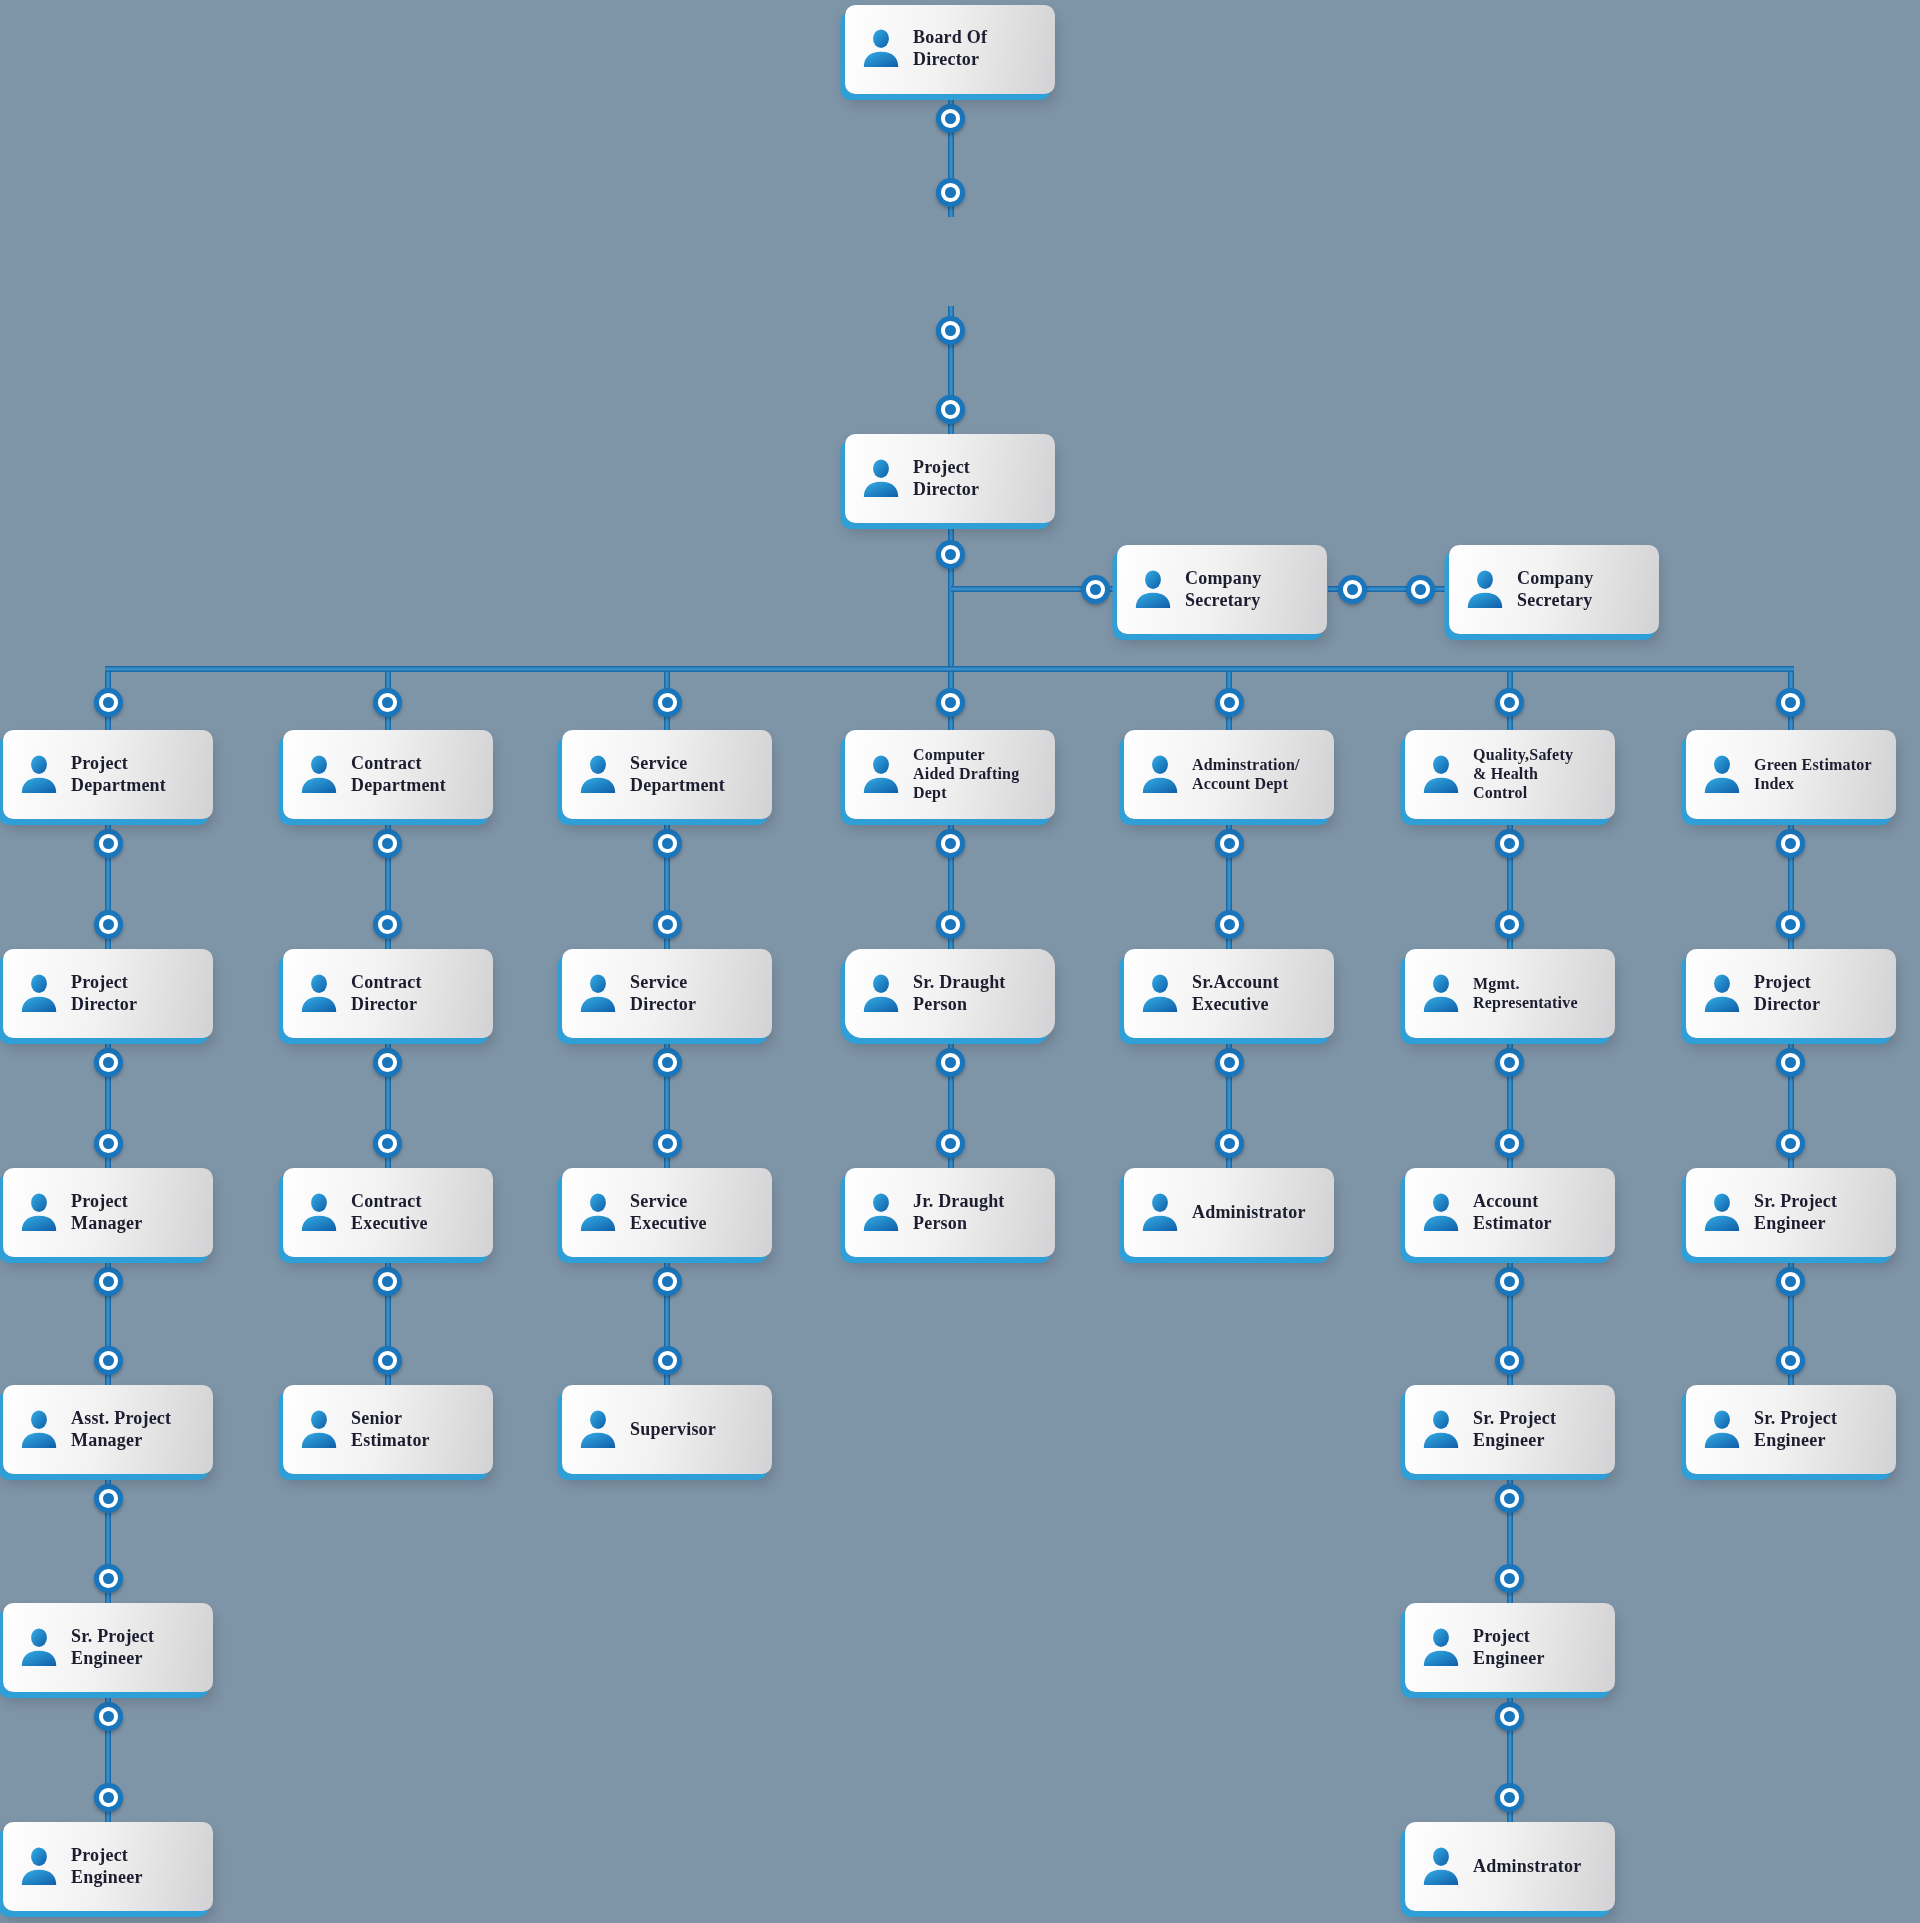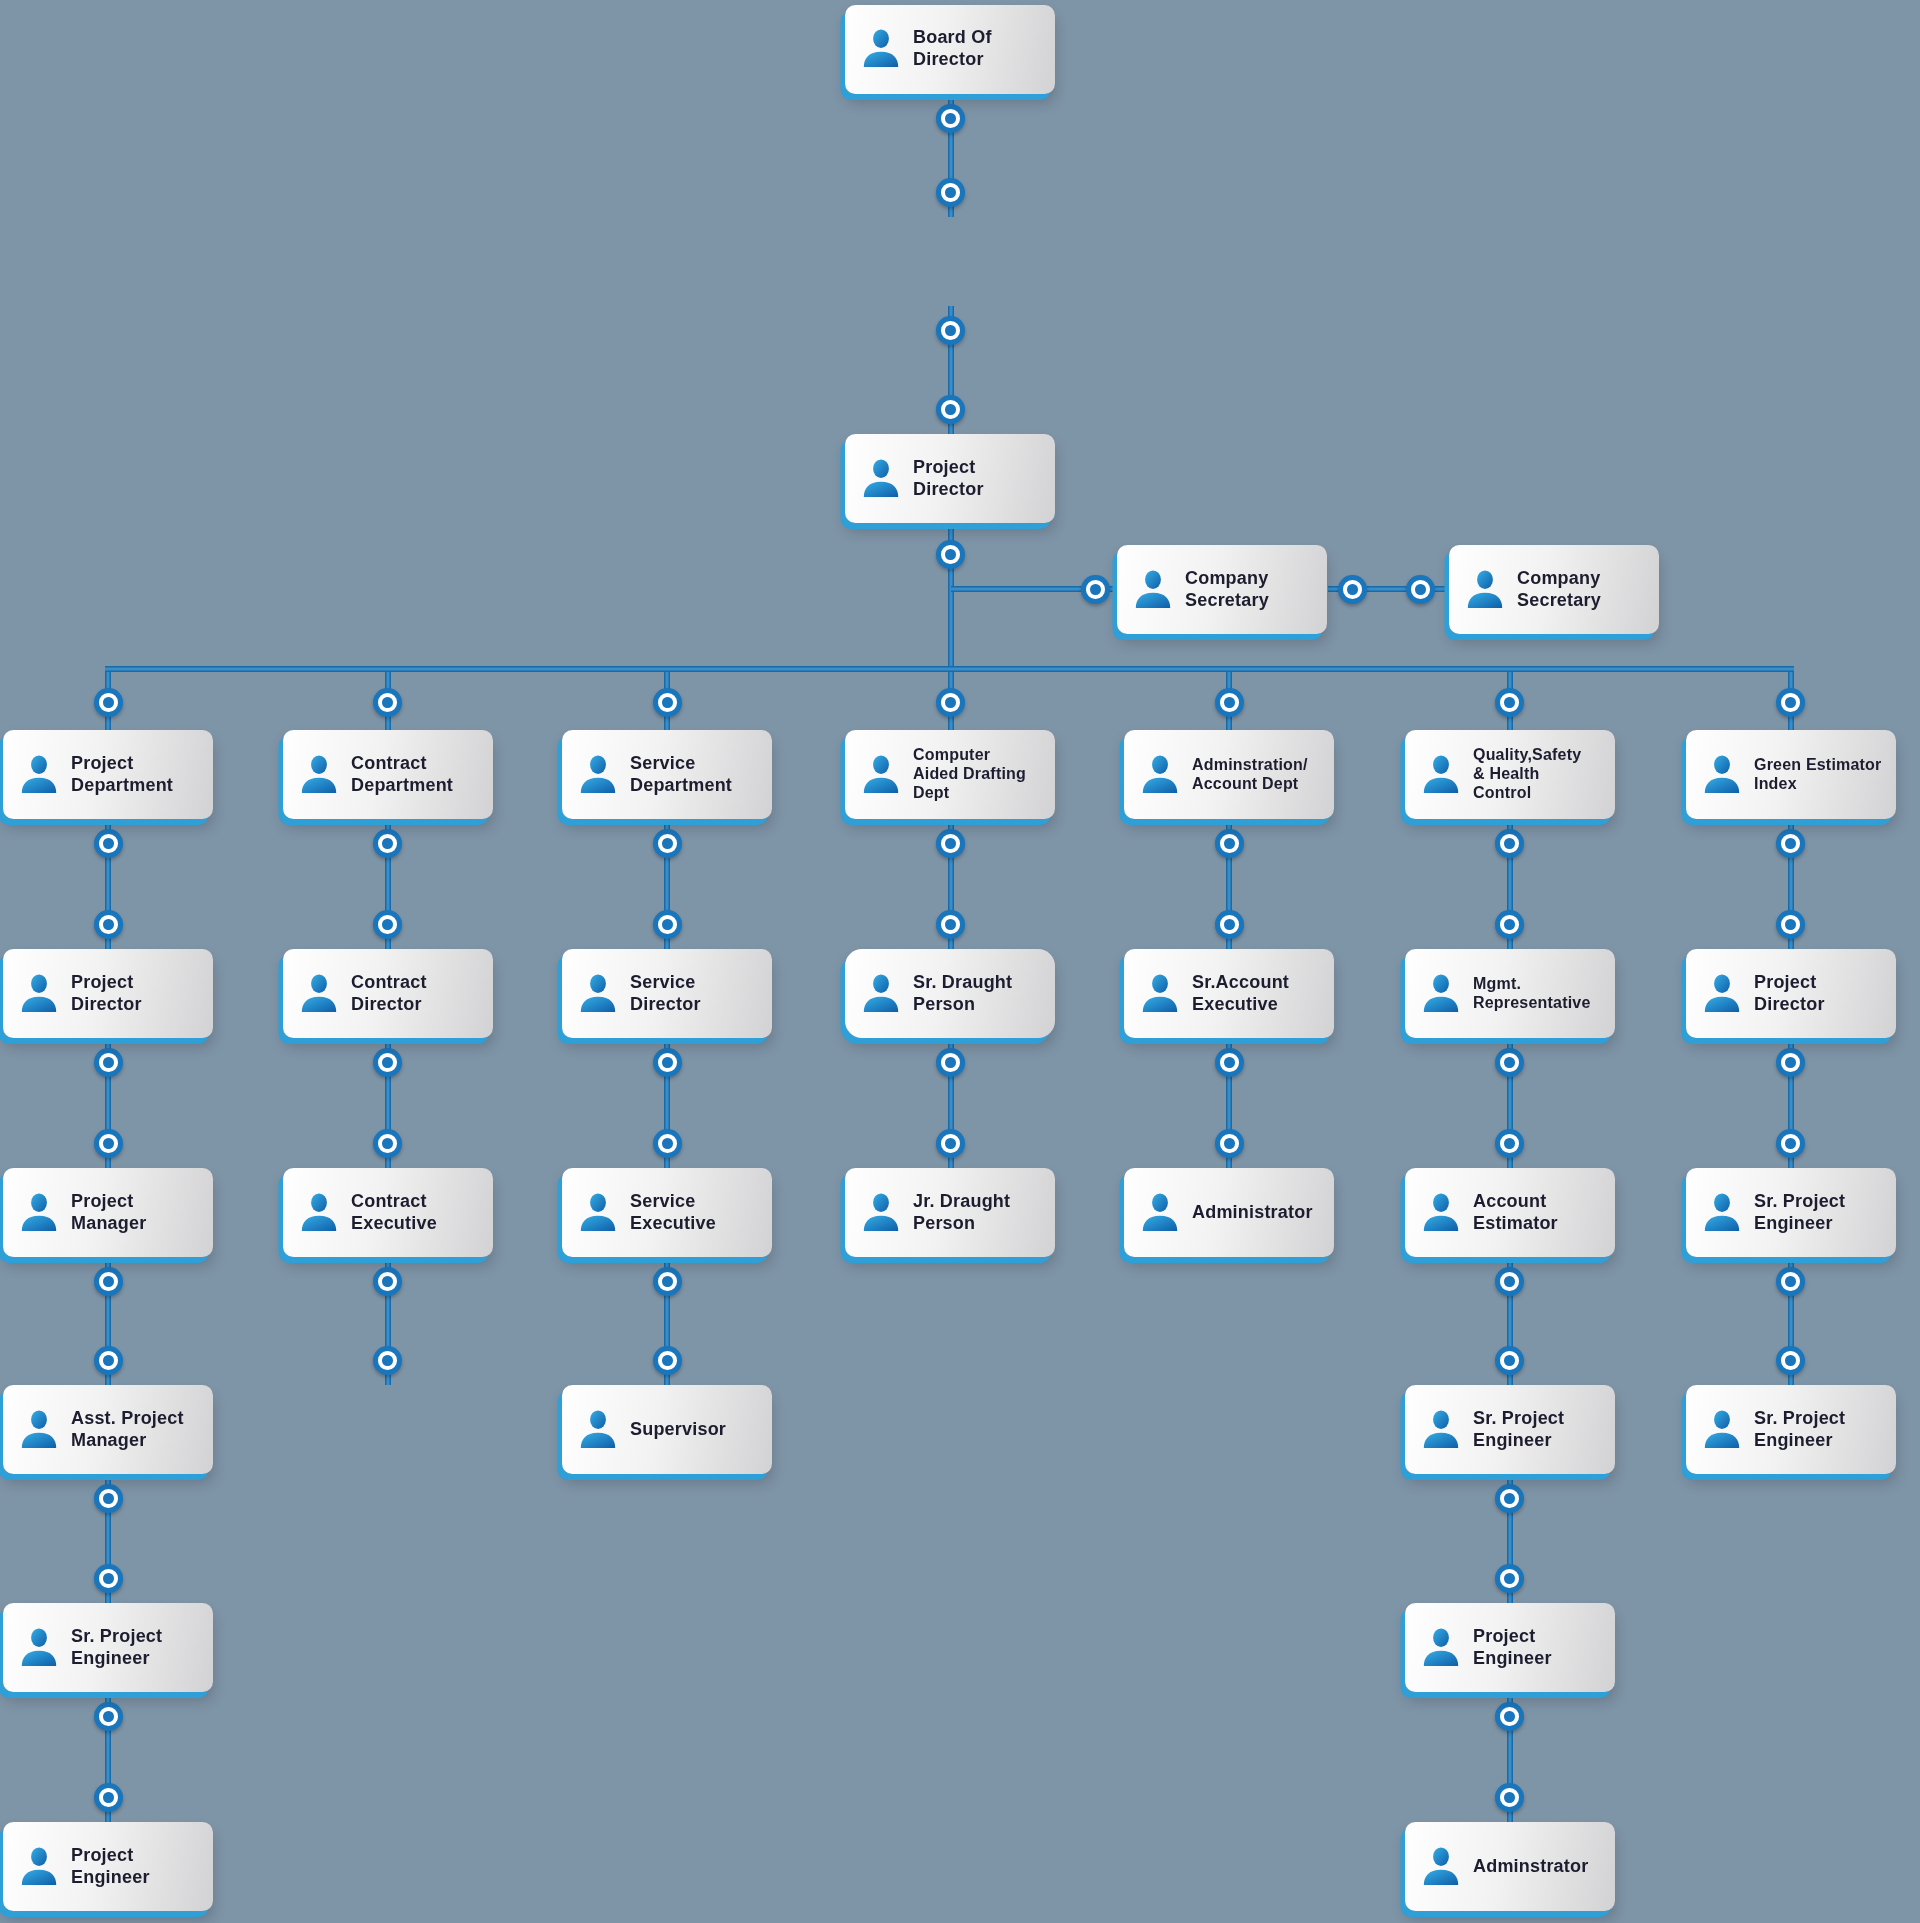--- a/index.html
+++ b/index.html
@@ -2,21 +2,21 @@
 <html style="font-size:12px"><head>
 <meta charset="utf-8">
 <style>
   html,body{margin:0;padding:0;}
   body{
     width:1921px;height:1924px;
     background:#7e94a7;
     font-family:"Liberation Sans", sans-serif;
     overflow:hidden;
   }
-  #stage{position:relative;width:1921px;height:1924px;}
+  #stage{position:relative;width:1921px;height:1924px;font-family:Liberation Serif, serif;}
   .vline,.hline{position:absolute;}
   .vline{width:6px;background:linear-gradient(90deg,#14619f,#3f97d2 50%,#14619f);}
   .hline{height:6px;background:linear-gradient(180deg,#14619f,#3f97d2 50%,#14619f);}
   .node{
     position:absolute;width:28.6px;height:28.6px;box-sizing:border-box;
     border:5.3px solid #1a76bc;background:#ffffff;border-radius:50%;
     box-shadow:0 2.3px 3.8px rgba(0,0,0,0.25);
   }
   .node::after{
     content:"";position:absolute;left:50%;top:50%;width:10.5px;height:10.5px;
@@ -271,20 +271,30 @@
     <div class="card " style="left: 283px; top: 1168px;">
       <span class="icon">
         <svg viewBox="0 0 64 64" width="44" height="44">
           <ellipse cx="32" cy="17" rx="11.5" ry="13.5" fill="url(#pg)"></ellipse>
           <path d="M32 36 C14 36 7 46 7 58 L57 58 C57 46 50 36 32 36 Z" fill="url(#pg)"></path>
         </svg>
       </span>
       <span class="label">Contract
 Executive</span>
     </div>
+    <div class="card " style="left: 283px; top: 1385px;">
+      <span class="icon">
+        <svg viewBox="0 0 64 64" width="44" height="44">
+          <ellipse cx="32" cy="17" rx="11.5" ry="13.5" fill="url(#pg)"></ellipse>
+          <path d="M32 36 C14 36 7 46 7 58 L57 58 C57 46 50 36 32 36 Z" fill="url(#pg)"></path>
+        </svg>
+      </span>
+      <span class="label">Senior
+Estimator</span>
+    </div>
     <div class="card " style="left: 562px; top: 730px;">
       <span class="icon">
         <svg viewBox="0 0 64 64" width="44" height="44">
           <ellipse cx="32" cy="17" rx="11.5" ry="13.5" fill="url(#pg)"></ellipse>
           <path d="M32 36 C14 36 7 46 7 58 L57 58 C57 46 50 36 32 36 Z" fill="url(#pg)"></path>
         </svg>
       </span>
       <span class="label">Service
 Department</span>
     </div>

